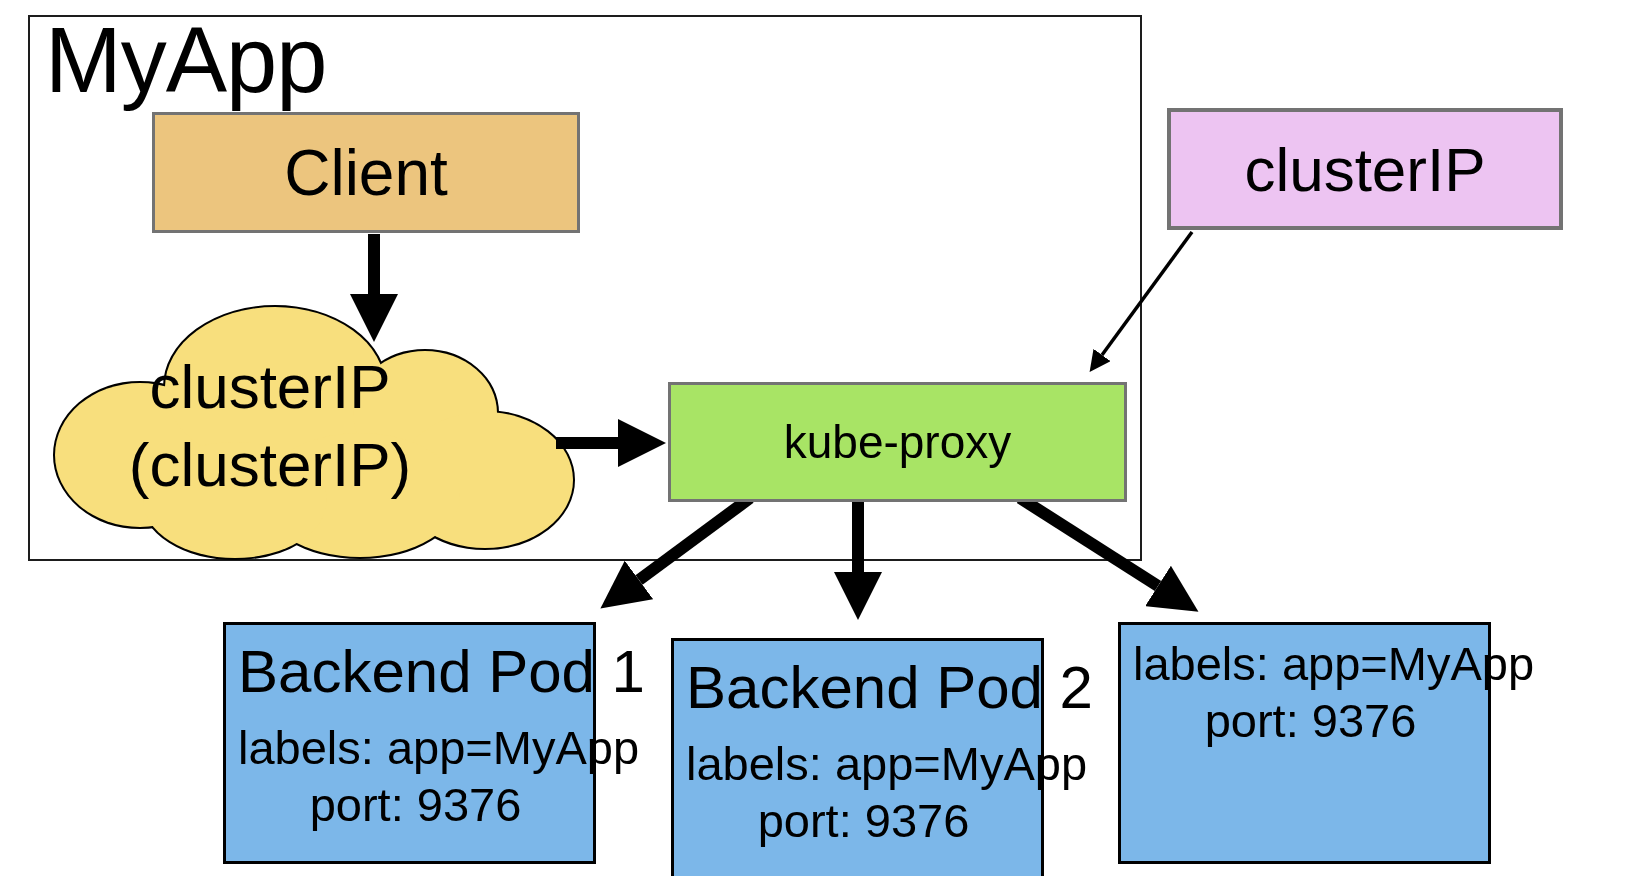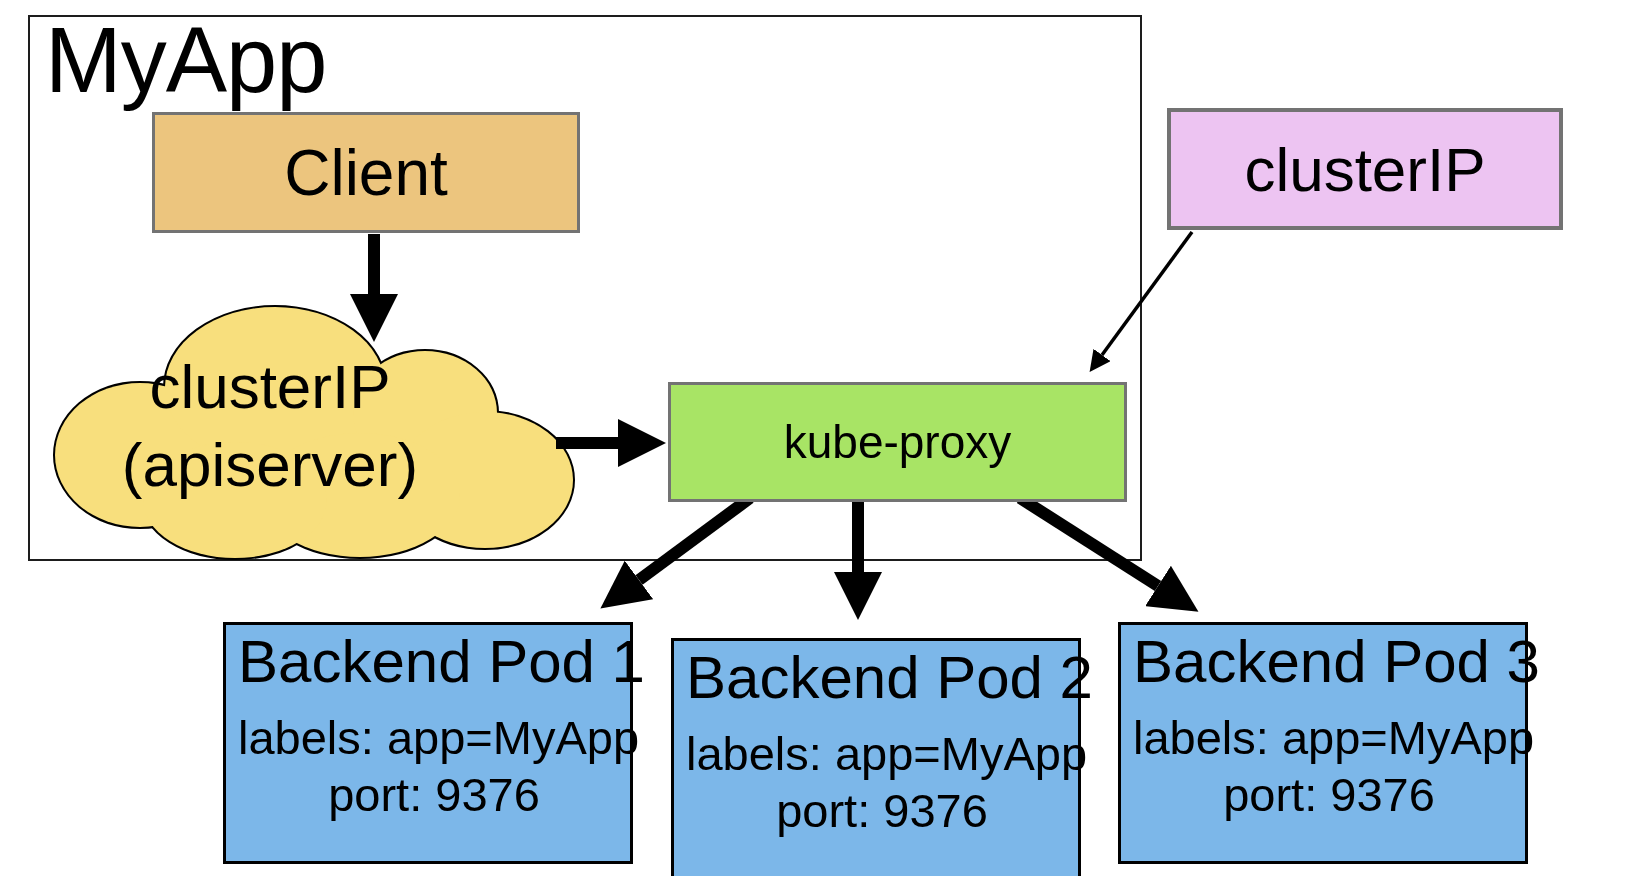--- a/index.html
+++ b/index.html
@@ -87,26 +87,26 @@
     width: 1627px; height: 876px;
     z-index: 5;
     pointer-events: none;
   }
   .edge-thick { stroke: #000; stroke-width: 12; fill: none; }
   .edge-thin  { stroke: #000; stroke-width: 3.5; fill: none; }
 
   
   .pod {
     top: 622px;
-    width: 410px; height: 242px;
+    width: 373px; height: 242px;
     background: var(--c-pod, #7cb7e9);
     border: 3px solid #000;
     box-sizing: border-box;
     z-index: 10;
-    padding: 0 0 0 12px;
+    padding: 10px 0 0 12px;
     overflow: visible;
   }
   .pod-1 { left: 223px; }
   .pod-2 { left: 671px; margin-top: 16px; }
   .pod-3 { left: 1118px; }
   .pod-title {
     font-size: 60px;
     line-height: 74px;
     white-space: nowrap;
   }
@@ -151,21 +151,21 @@
       <ellipse cx="100" cy="160" rx="85" ry="72"></ellipse>
       <ellipse cx="235" cy="92" rx="110" ry="80"></ellipse>
       <ellipse cx="385" cy="118" rx="72" ry="62"></ellipse>
       <ellipse cx="445" cy="185" rx="88" ry="68"></ellipse>
       <ellipse cx="320" cy="200" rx="100" ry="62"></ellipse>
       <ellipse cx="195" cy="205" rx="92" ry="58"></ellipse>
     </g>
   </svg>
   <div class="abs cloud-text">
     <div>clusterIP</div>
-    <div>(apiserver)</div>
+    <div>(clusterIP)</div>
   </div>
 
   <svg class="abs arrows-svg" viewBox="0 0 1627 876" xmlns="http://www.w3.org/2000/svg">
     <defs>
       <marker id="headThick" viewBox="0 0 4 4" refX="0" refY="2" markerWidth="4" markerHeight="4" orient="auto">
         <path d="M0,0 L4,2 L0,4 Z" fill="#000"></path>
       </marker>
       <marker id="headThin" viewBox="0 0 6 6" refX="0" refY="3" markerWidth="6" markerHeight="6" orient="auto">
         <path d="M0,0 L6,3 L0,6 Z" fill="#000"></path>
       </marker>
@@ -182,18 +182,17 @@
     <div class="pod-title">Backend Pod 1</div>
     <div class="pod-line">labels: app=MyApp</div>
     <div class="pod-line">port: 9376</div>
   </div>
   <div class="abs pod pod-2">
     <div class="pod-title">Backend Pod 2</div>
     <div class="pod-line">labels: app=MyApp</div>
     <div class="pod-line">port: 9376</div>
   </div>
   <div class="abs pod pod-3">
-    <div class="pod-title">Backend Pod 3</div>
     <div class="pod-line">labels: app=MyApp</div>
     <div class="pod-line">port: 9376</div>
   </div>
 
 </div>
 
 </body></html>

